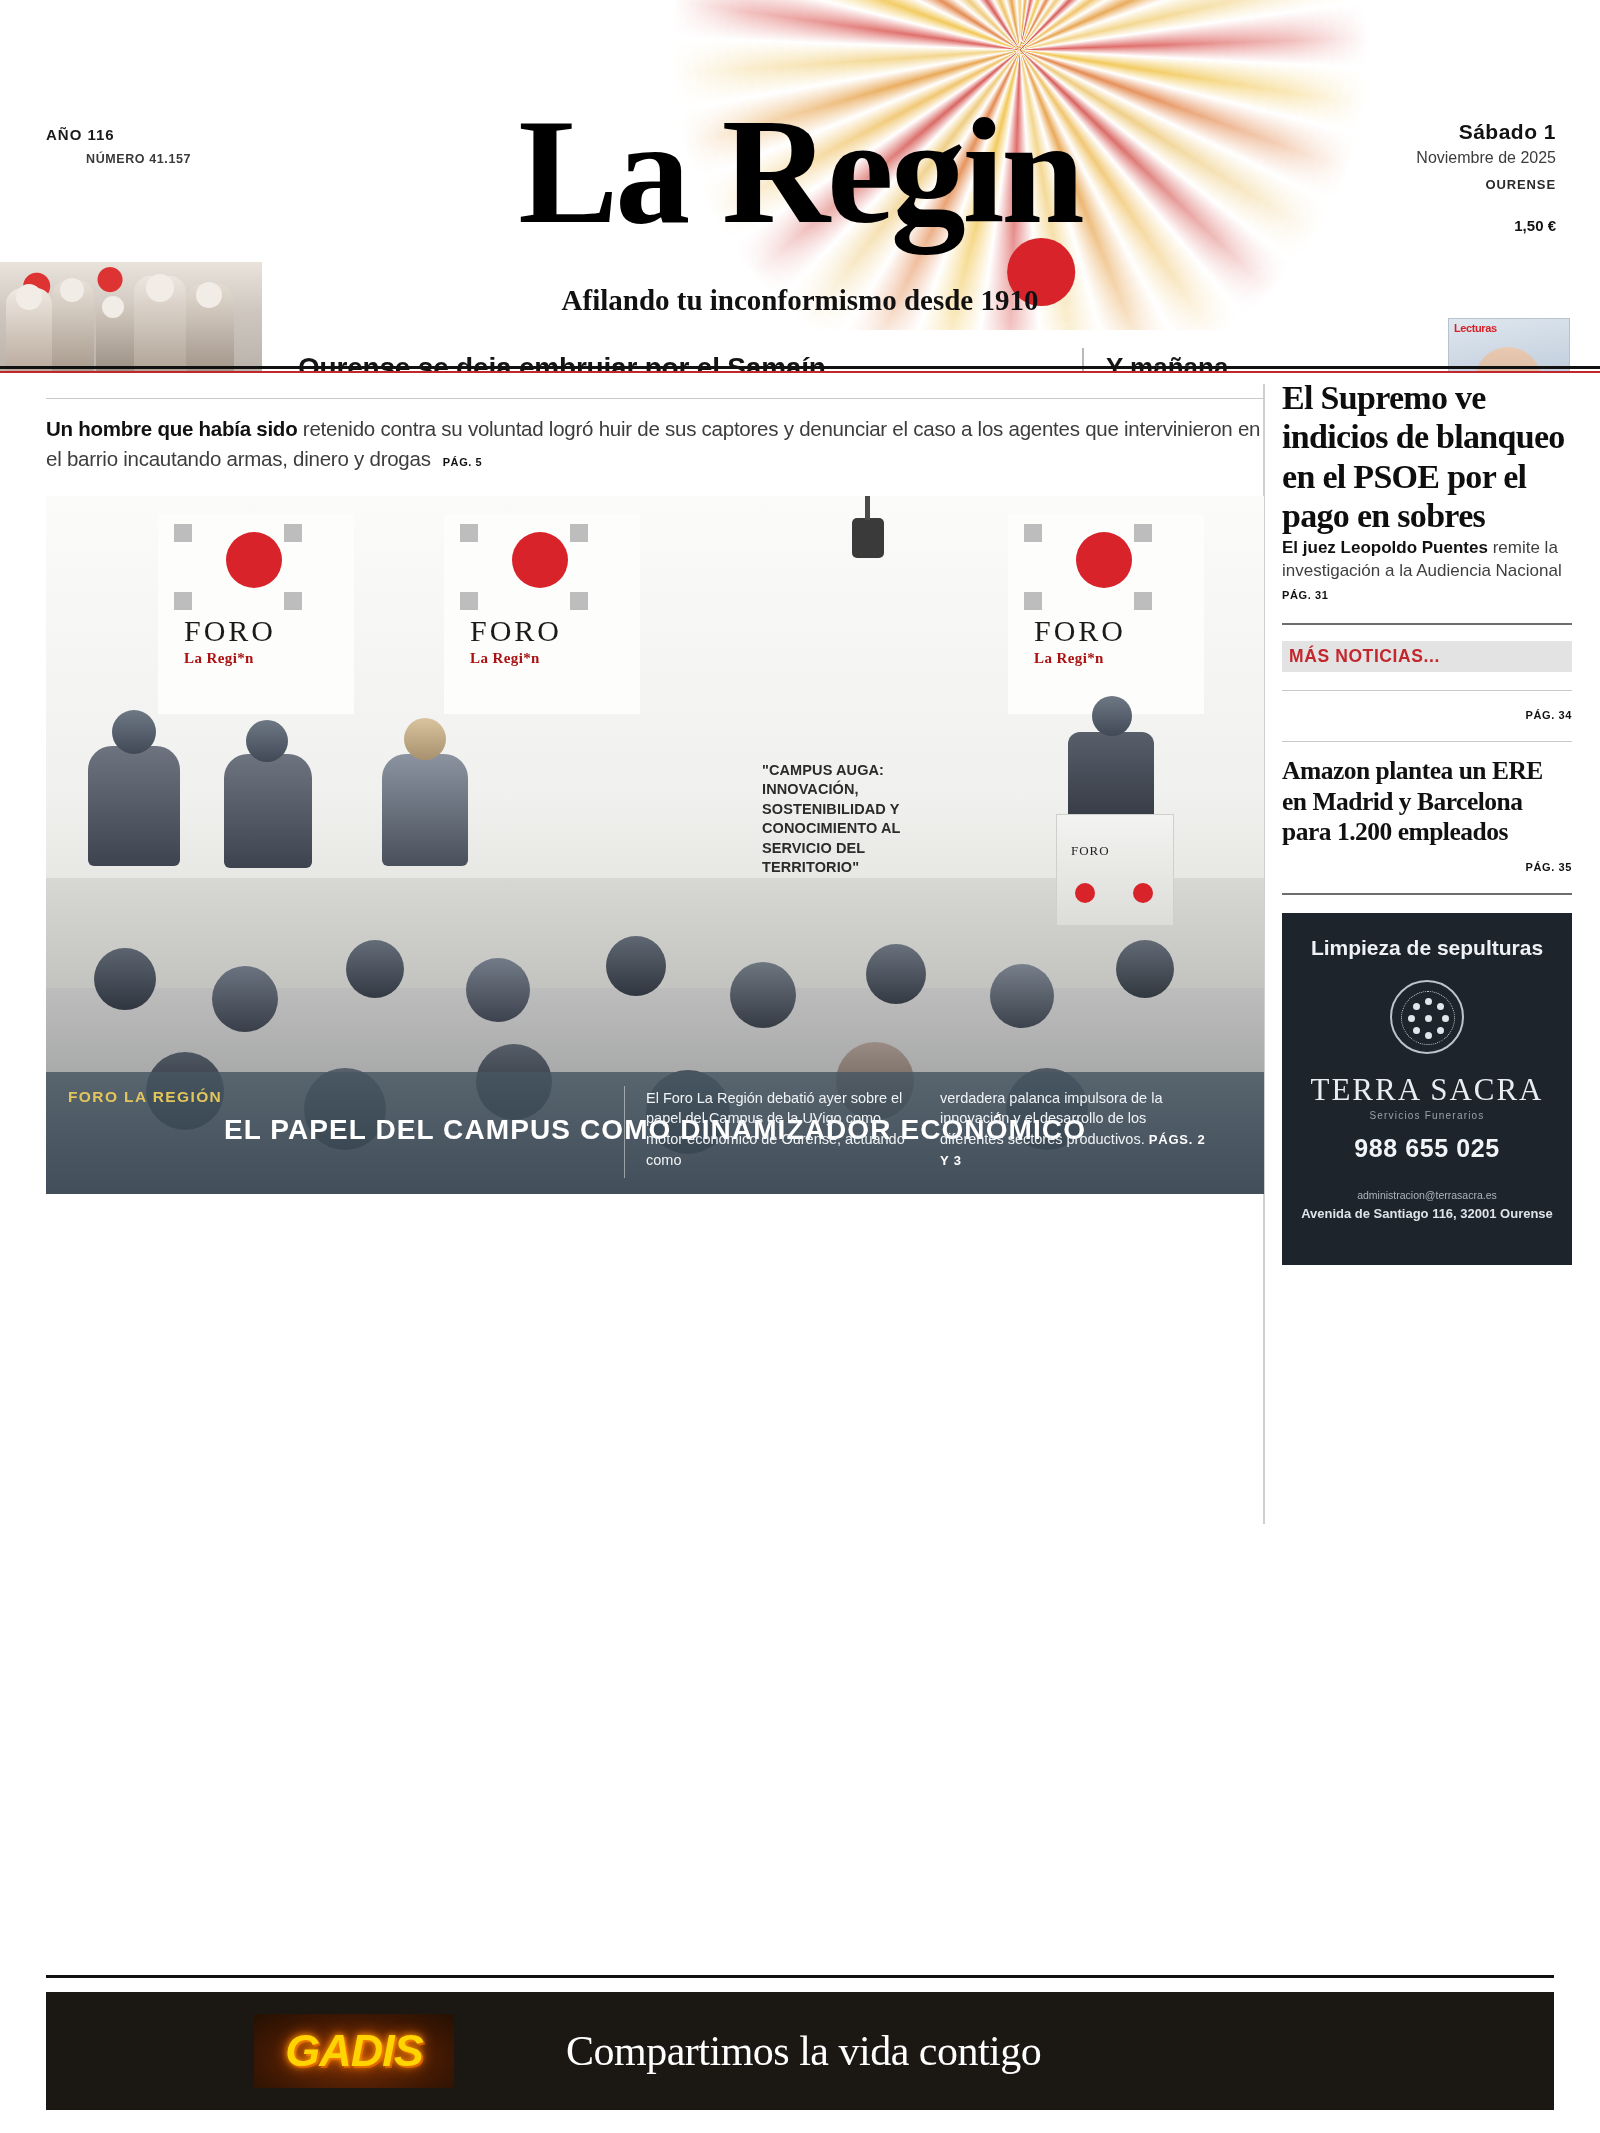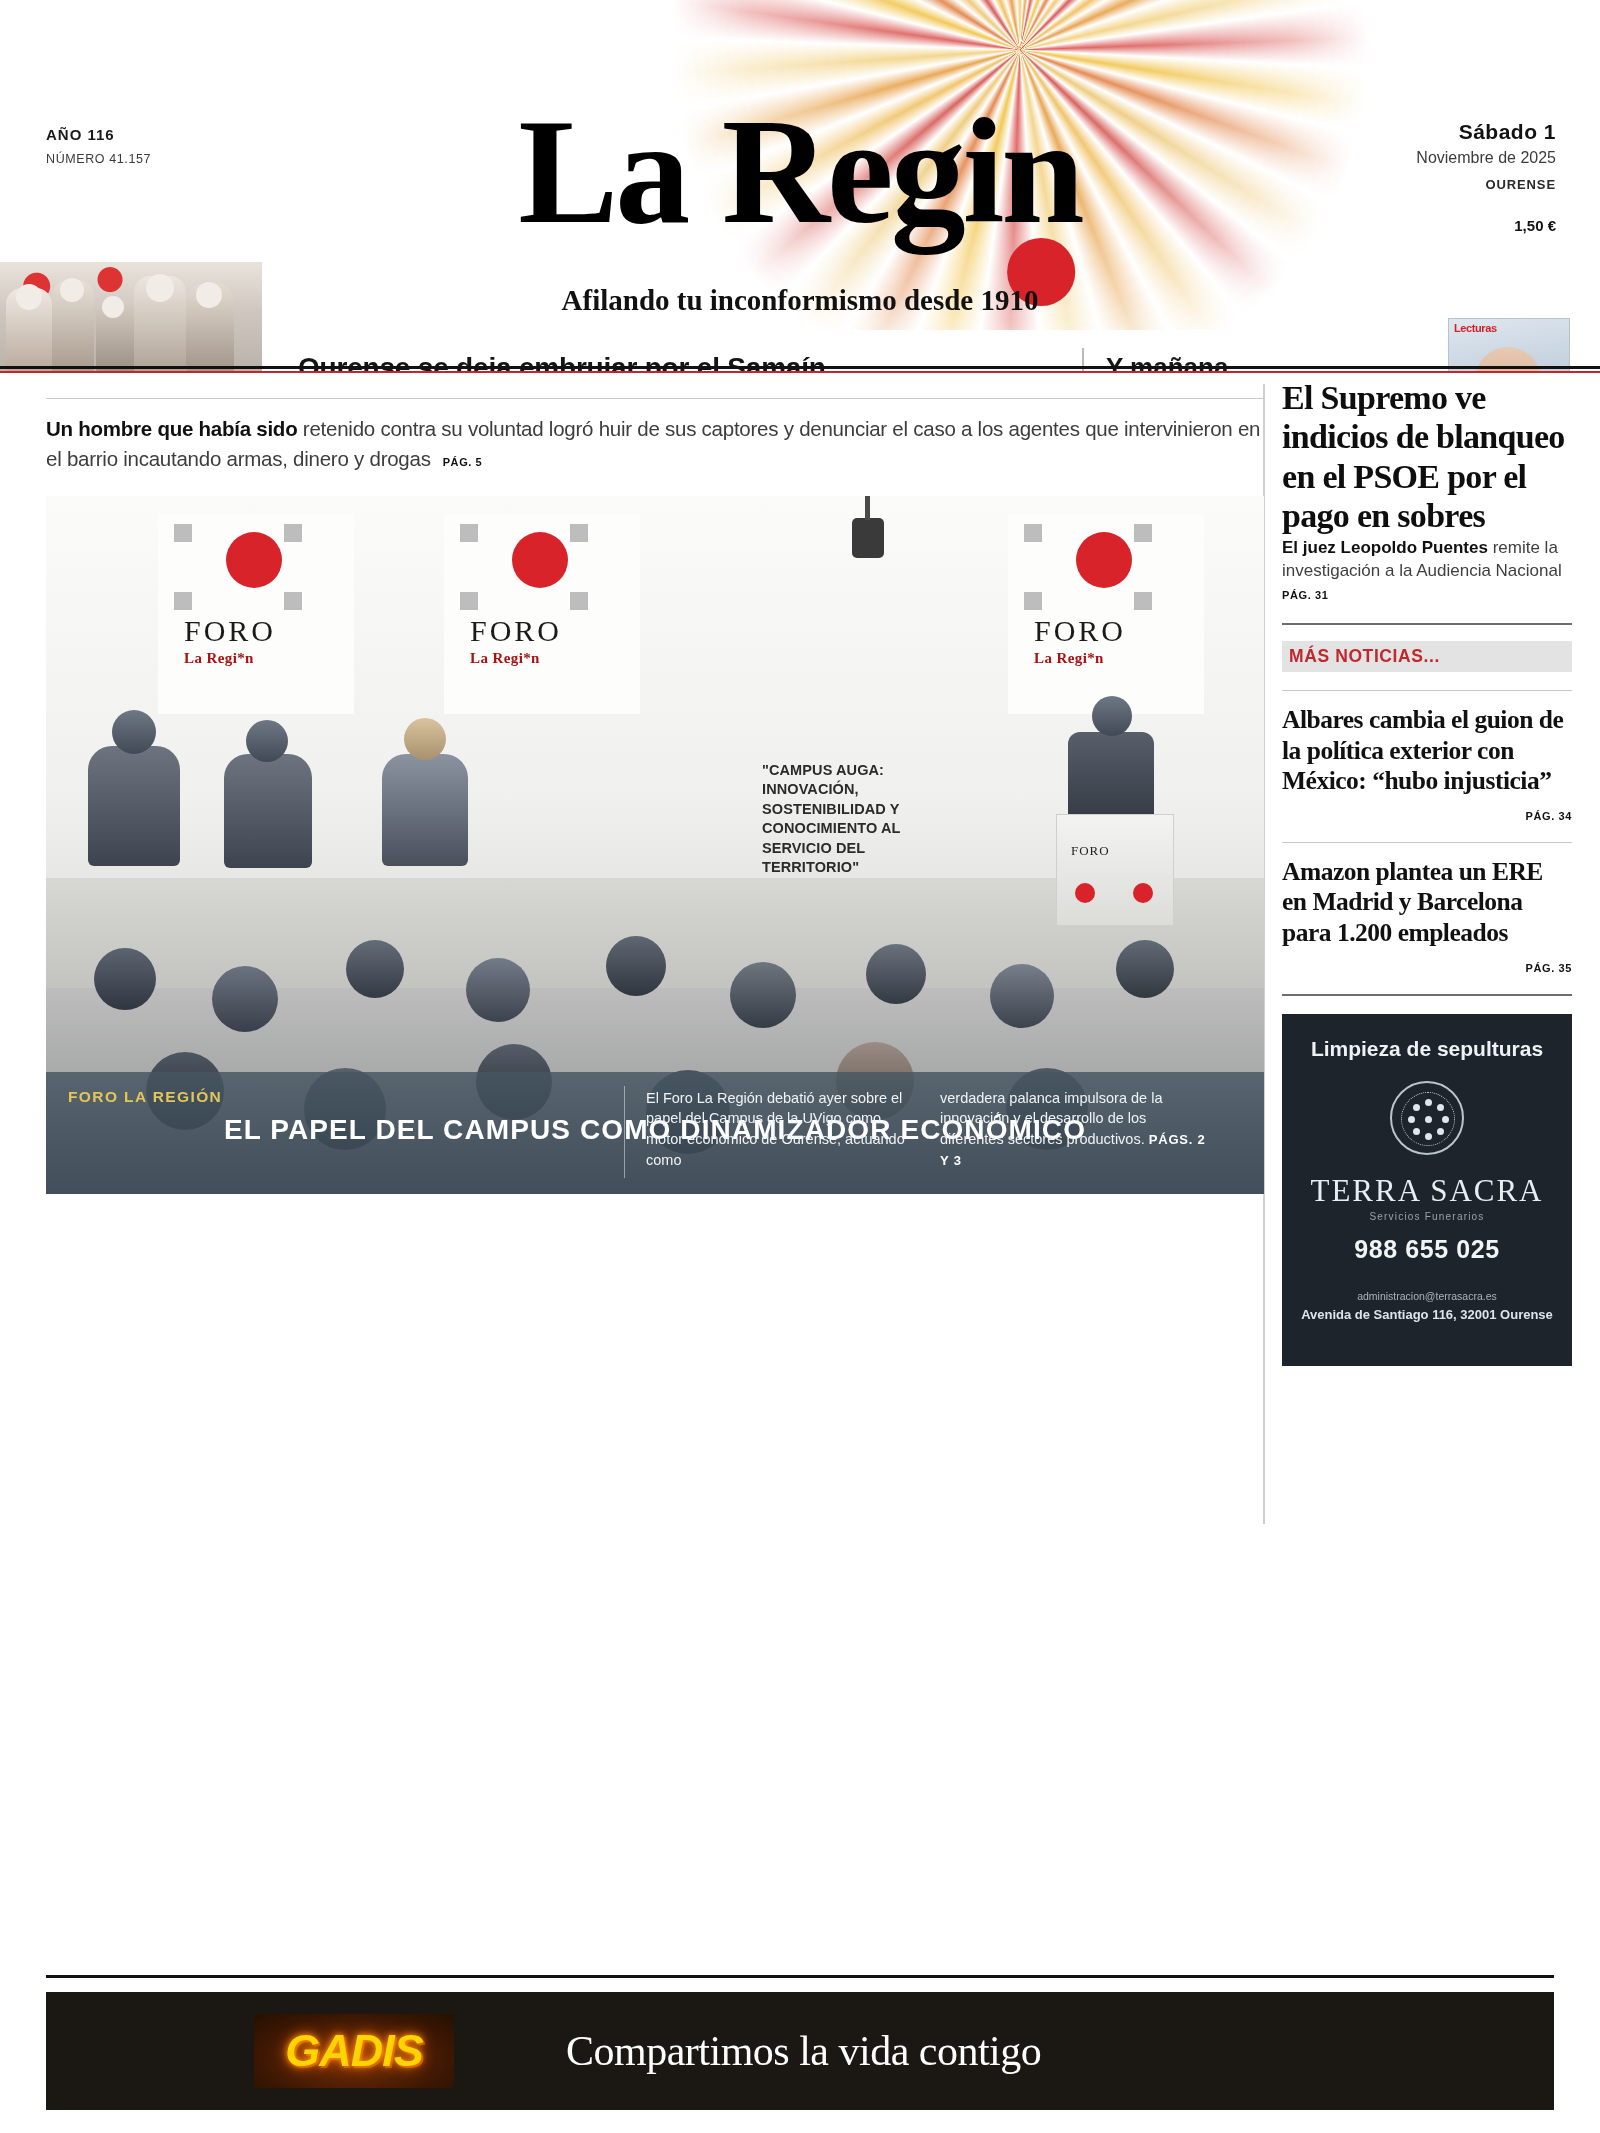--- a/index.html
+++ b/index.html
@@ -46,21 +46,21 @@
     -webkit-mask-image: radial-gradient(circle at 50% 50%, rgba(0,0,0,1) 5%, rgba(0,0,0,0.85) 30%, rgba(0,0,0,0.4) 58%, rgba(0,0,0,0) 74%);
     mask-image: radial-gradient(circle at 50% 50%, rgba(0,0,0,1) 5%, rgba(0,0,0,0.85) 30%, rgba(0,0,0,0.4) 58%, rgba(0,0,0,0) 74%);
     opacity:.92;
   }
   .edition-left {
     position:absolute; left:46px; top:126px;
     font-size:15px; font-weight:bold; letter-spacing:1px; color:#1a1a1a;
   }
   .edition-left .num {
     display:block; margin-top:9px; font-size:12.5px;
-    font-weight:normal; letter-spacing:.6px; color:#3a3a3a;
+    font-weight:bold; letter-spacing:.6px; color:#3a3a3a;margin-left:40px;
   }
   .edition-right {
     position:absolute; right:44px; top:120px; text-align:right;
   }
   .edition-right .day { font-size:21px; font-weight:bold; letter-spacing:.5px; }
   .edition-right .month { font-size:16px; color:#3c3c3c; margin-top:5px; }
   .edition-right .city { font-size:13px; font-weight:bold; color:#2a2a2a; margin-top:10px; letter-spacing:.9px;}
   .edition-right .price { font-size:15px; font-weight:bold; margin-top:25px; }
 
   .logo {
@@ -449,21 +449,20 @@
       <b>El juez Leopoldo Puentes</b><span> remite la investigación a la Audiencia Nacional</span> <span class="pagref">PÁG. 31</span>
     </div>
 
     <div class="side-rule thick"></div>
 
     <div class="mas-noticias">MÁS NOTICIAS...</div>
 
     <div class="side-rule"></div>
 
     <div class="nitem">
-      <div class="nh">Albares cambia el guion de la política exterior con México: “hubo injusticia”</div>
       <div class="np"><span class="pagref">PÁG. 34</span></div>
     </div>
     <div class="side-rule"></div>
 
     <div class="nitem">
       <div class="nh">Amazon plantea un ERE en Madrid y Barcelona para 1.200 empleados</div>
       <div class="np"><span class="pagref">PÁG. 35</span></div>
     </div>
     <div class="side-rule thick"></div>
 

